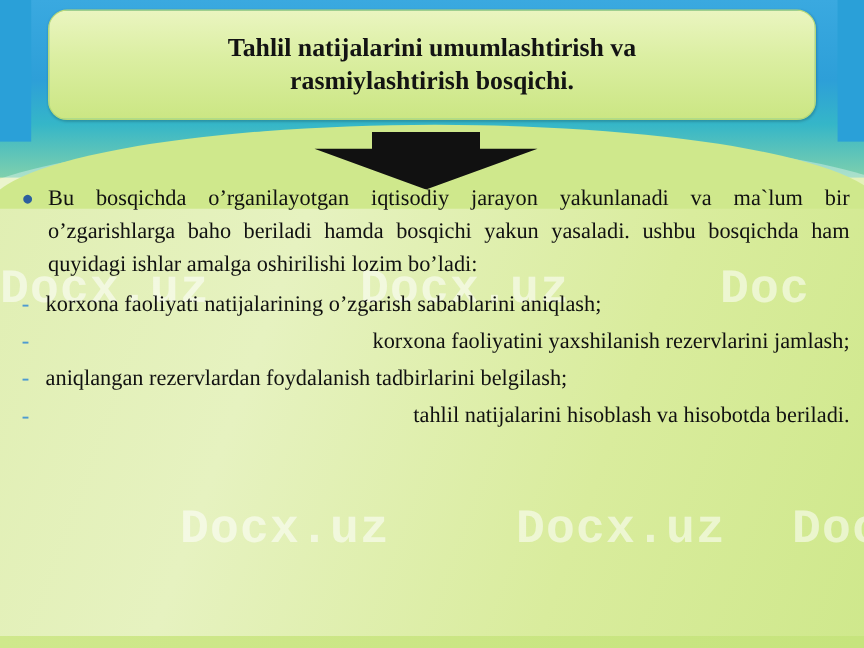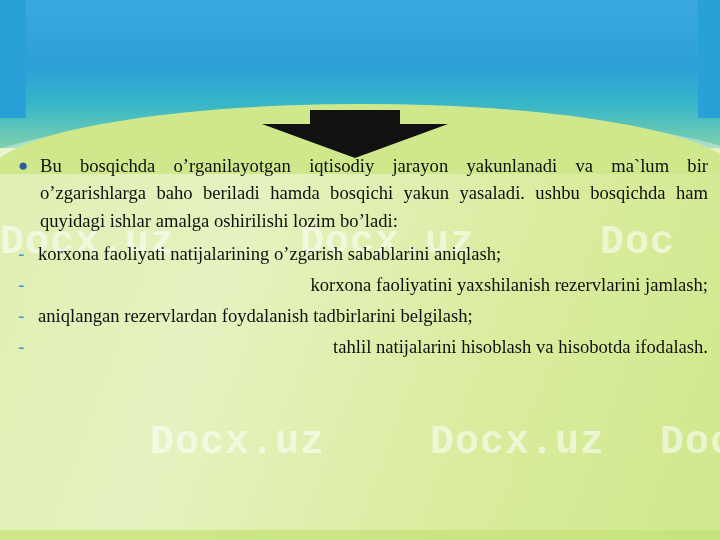--- a/index.html
+++ b/index.html
@@ -181,20 +181,26 @@
   <div class="watermark wm8">Docx.uz</div>
   <div class="watermark wm9">Doc</div>
 
   <div class="top-band">
     <div class="top-left-accent"></div>
     <div class="top-right-accent"></div>
     <div class="top-band-wave2"></div>
     <div class="top-band-wave"></div>
   </div>
 
+  <div class="title-box">
+    <div class="title-text">
+      <span>Tahlil  natijalarini umumlashtirish va</span><br>
+      <span>rasmiylashtirish  bosqichi.</span>
+    </div>
+  </div>
 
   <div class="arrow">
     <svg width="186" height="48" viewBox="0 0 186 48" xmlns="http://www.w3.org/2000/svg">
       <polygon points="48,0 138,0 138,14 186,14 93,48 0,14 48,14" fill="#111111"></polygon>
     </svg>
   </div>
 
   <div class="body-panel">
 
     <div class="para p-first">
@@ -212,19 +218,19 @@
       <div class="para-text nojust">korxona faoliyatini yaxshilanish rezervlarini jamlash;</div>
     </div>
 
     <div class="para item">
       <div class="dash">-</div>
       <div class="para-text">aniqlangan rezervlardan foydalanish tadbirlarini belgilash;</div>
     </div>
 
     <div class="para item">
       <div class="dash">-</div>
-      <div class="para-text nojust"> tahlil natijalarini hisoblash va hisobotda ifodalash.</div>
+      <div class="para-text nojust"> tahlil natijalarini hisoblash va hisobotda beriladi.</div>
     </div>
 
   </div>
 
   <div class="bottom-strip"></div>
 </div>
 
 </body></html>

